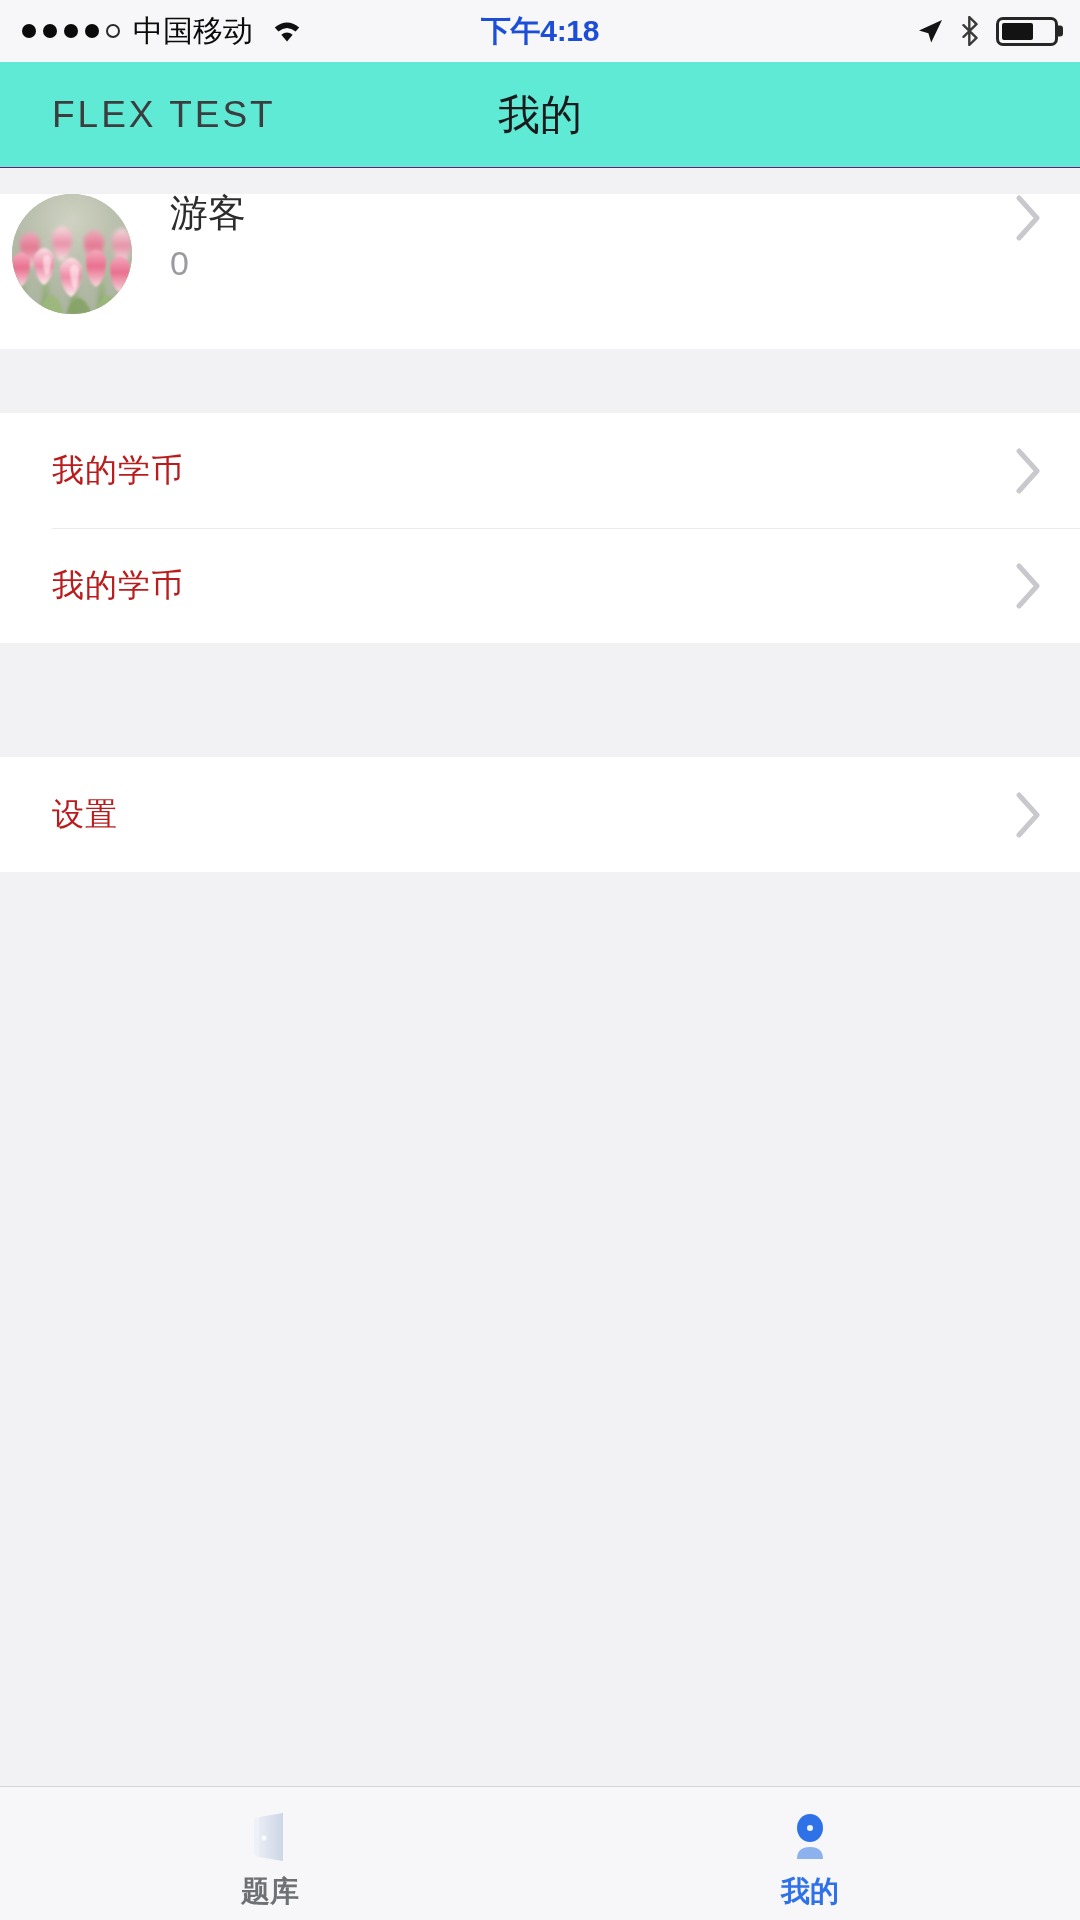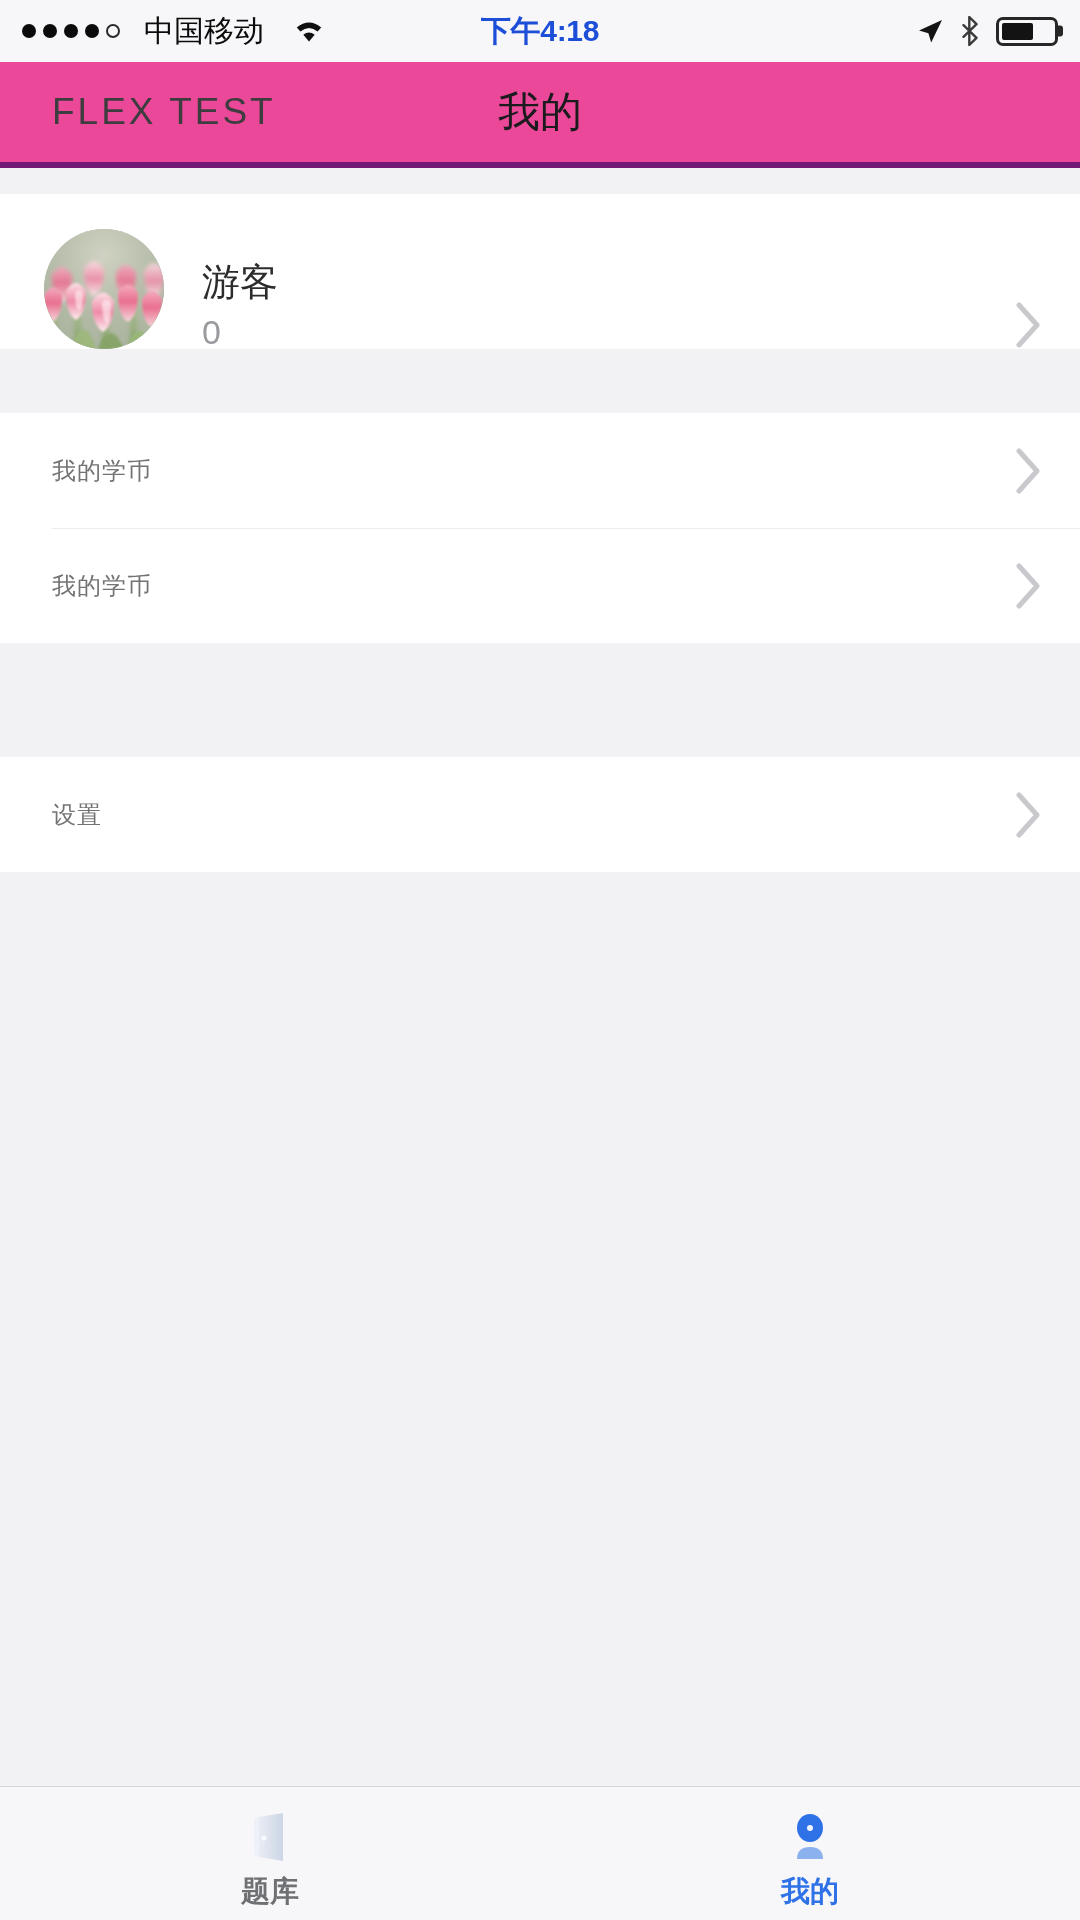--- a/index.html
+++ b/index.html
@@ -12,21 +12,21 @@
   .phone { position:relative; width:1080px; height:1920px; display:flex; flex-direction:column; background:#f2f2f5; }
 
   
   .statusbar {
     height:62px; flex:0 0 62px;
     background:#f7f7f9;
     display:flex; align-items:center;
     padding:0 22px;
     position:relative;
   }
-  .sb-left { display:flex; align-items:center; gap:24px; }
+  .sb-left { display:flex; align-items:center; gap:13px; }
   .dots { display:flex; align-items:center; gap:7px; }
   .dot { width:14px; height:14px; border-radius:50%; background:#0b0b0b; }
   .dot.hollow { background:transparent; border:2px solid #2a2a2a; }
   .carrier { font-size:30px; color:#0b0b0b; letter-spacing:0px; font-weight:400; line-height:1; }
   .wifi { width:34px; height:26px; position:relative; margin-left:4px; }
   .sb-center {
     position:absolute; left:0; right:0; top:0; bottom:0;
     display:flex; align-items:center; justify-content:center;
     pointer-events:none;
   }
@@ -34,24 +34,24 @@
   .sb-right { margin-left:auto; display:flex; align-items:center; gap:16px; }
   .loc-icon { width:28px; height:28px; }
   .bt-icon { width:20px; height:30px; }
   .battery { width:62px; height:29px; border:3px solid #262626; border-radius:7px; position:relative; display:flex; align-items:center; padding:3px; }
   .battery::after { content:""; position:absolute; right:-8px; top:50%; transform:translateY(-50%); width:5px; height:11px; background:#262626; border-radius:0 3px 3px 0; }
   .battery .fill { height:100%; background:#131313; border-radius:2px; }
 
   
   .navbar {
     height:106px; flex:0 0 106px;
-    background:#ec4899;
+    background:#5eead4;
     position:relative;
     display:flex; align-items:center;
-    border-bottom:6px solid #701a75;
+    border-bottom:1px solid #701a75;
   }
   .nav-left {
     position:absolute; left:52px; top:50%; transform:translateY(-50%);
     font-size:37px; color:#3d3d3f; letter-spacing:3px; white-space:nowrap;
   }
   .nav-title {
     position:absolute; left:0; right:0; text-align:center;
     font-size:42px; color:#1b1b1d; font-weight:400;
   }
 
@@ -60,22 +60,22 @@
   .gap { background:#f2f2f5; }
   .gap.g1 { height:26px; }
   .gap.g2 { height:64px; }
   .gap.g3 { height:57px; }
   .gap.g4 { height:57px; }
 
   .card { background:#ffffff; }
 
   
   .profile-row {
-    display:flex; align-items:flex-end;
-    height:155px; padding:0 38px 0 44px;
+    display:flex; align-items:flex-start;
+    height:155px; padding:0 38px 0 12px;
     background:#ffffff; position:relative;
   }
   .avatar {
     width:120px; height:120px; border-radius:50%;
     flex:0 0 120px; overflow:hidden; position:relative;
     background:#b9bfae;
   }
   .avatar svg { display:block; width:100%; height:100%; }
   .profile-text { margin-left:38px; display:flex; flex-direction:column; justify-content:center; gap:14px; }
   .profile-name { font-size:38px; color:#2c2c2e; line-height:1; }
@@ -85,21 +85,21 @@
   
   .row {
     height:115px; display:flex; align-items:center;
     padding:0 38px 0 52px; background:#ffffff;
     position:relative;
   }
   .row + .row::before {
     content:""; position:absolute; left:52px; right:0; top:0;
     height:1px; background:#ececee;
   }
-  .row-label { font-size:24px; color:#737373; letter-spacing:1px; }
+  .row-label { font-size:32px; color:#b91c1c; letter-spacing:1px; }
   .chev {
     margin-left:auto; width:26px; height:48px; flex:0 0 26px;
     position:relative;
   }
   .chev svg { display:block; }
 
   
   .tabbar {
     flex:0 0 134px; height:134px;
     background:#f7f7f9;

